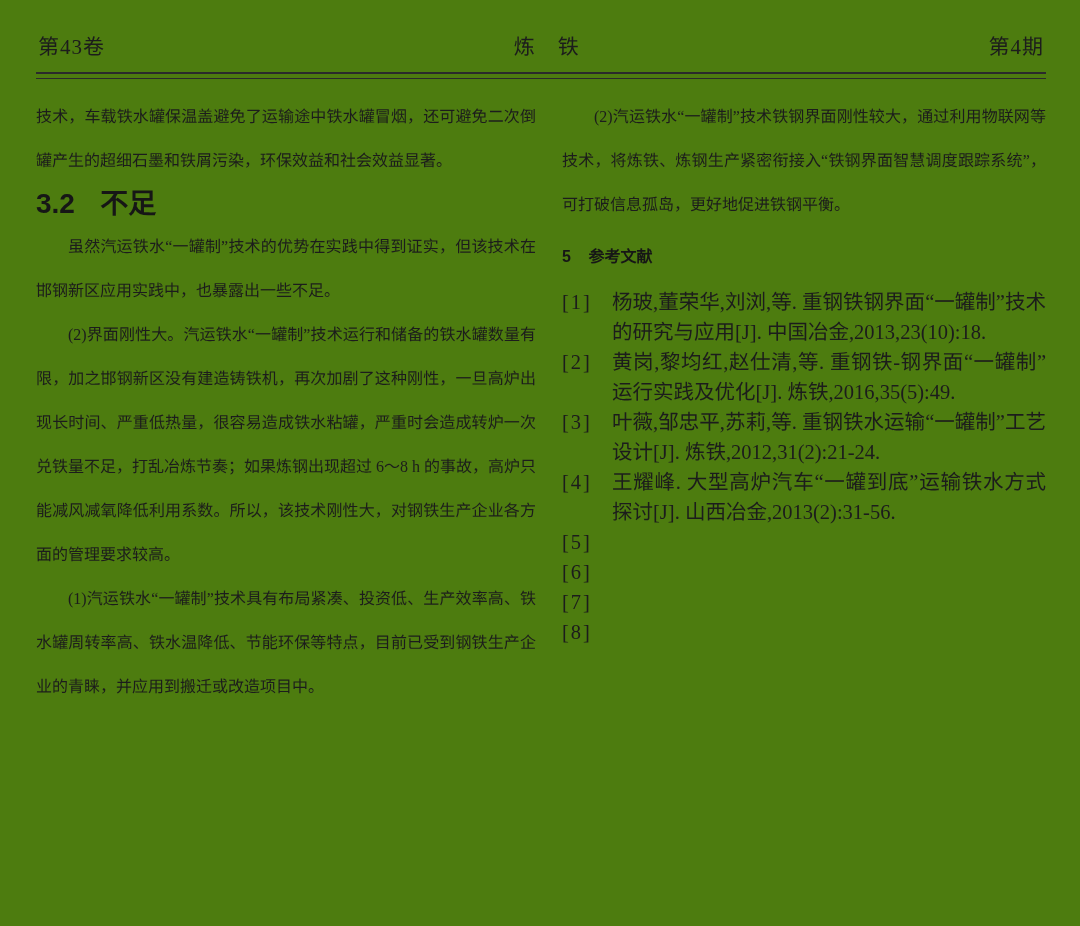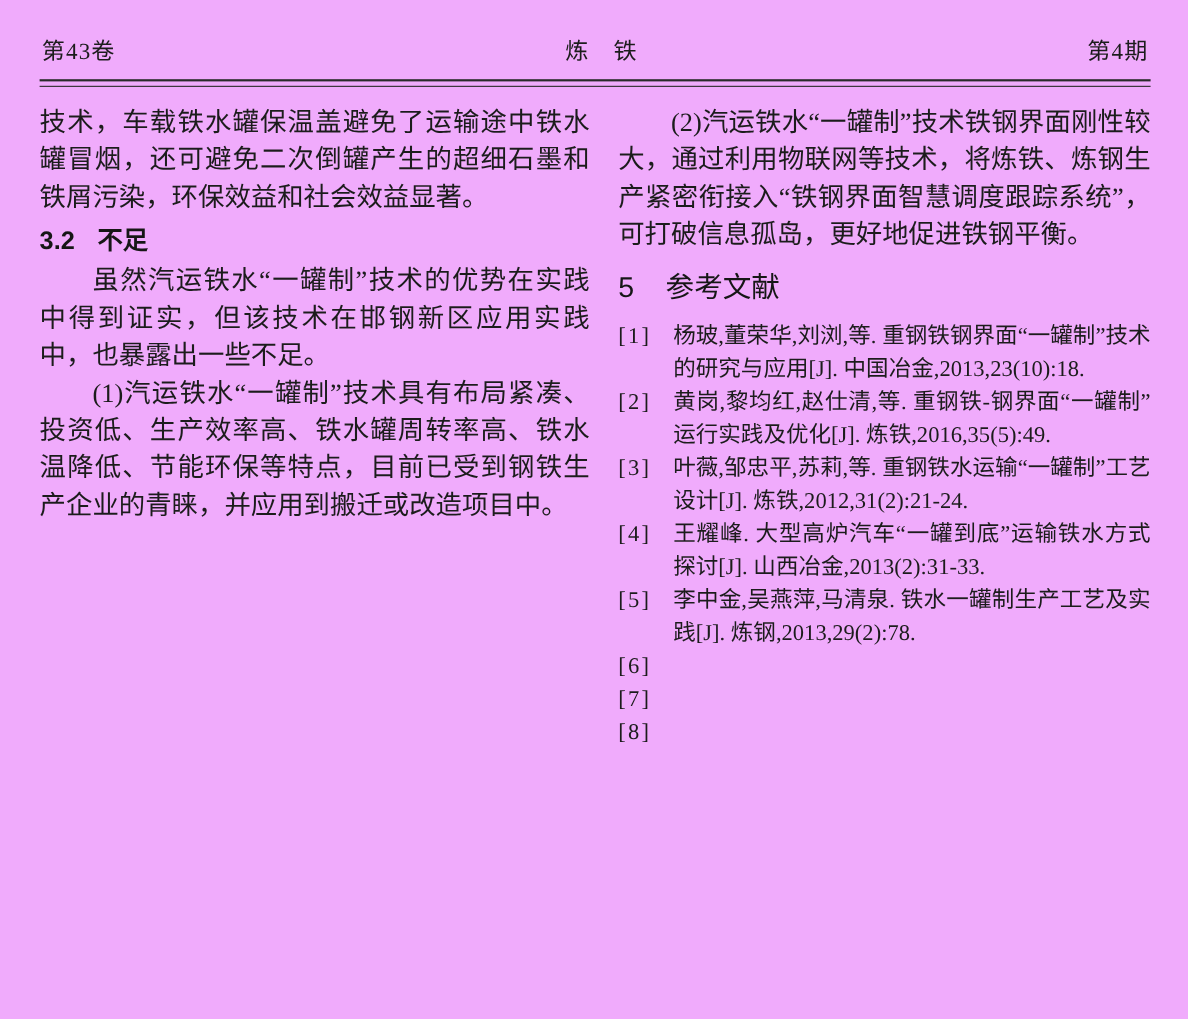--- a/index.html
+++ b/index.html
@@ -4,21 +4,21 @@
 <style>
   html,body{margin:0;padding:0;}
   body{
     width:1080px;height:926px;
     background:#efefef;
     font-family:"Liberation Serif","DejaVu Serif",serif;
   }
   .page{
     width:1080px;height:926px;
     box-sizing:border-box;
-    background:#f0abfc;
+    background:#4d7c0f;
     color:#1c1c1c;
     padding:26px 34px 0 36px;
     overflow:hidden;
   }
   .page-header{
     display:flex;
     justify-content:space-between;
     align-items:baseline;
     font-size:21px;
     padding:4px 2px 12px 2px;
@@ -31,39 +31,39 @@
     margin-bottom:16px;
   }
   .columns{
     display:flex;
     gap:26px;
   }
   .col-left{width:500px;flex:none;}
   .col-right{width:484px;flex:none;}
   p.body-para{
     margin:0;
-    font-size:24px;
-    line-height:34px;
+    font-size:16px;
+    line-height:44px;
     text-align:justify;
     text-indent:2em;
   }
   p.no-indent{text-indent:0;}
   .subsection-heading{
     margin:5px 0 5px 0;
-    font-size:23px;
+    font-size:28px;
     line-height:32px;
     font-weight:bold;
     font-family:"Liberation Sans","DejaVu Sans",sans-serif;
     color:#161616;
   }
   .section-heading{
     margin:13px 0 13px 0;
-    font-size:26px;
+    font-size:16px;
     line-height:34px;
-    font-weight:normal;
+    font-weight:bold;
     font-family:"Liberation Sans","DejaVu Sans",sans-serif;
     color:#161616;
   }
   .sec-num{margin-right:1.1em;}
   .subsection-heading .sec-num{margin-right:0.9em;}
   .ref-list{margin-top:2px;}
   .ref-item{
     display:flex;
     font-size:20.5px;
     line-height:30px;
@@ -94,20 +94,21 @@
   <div class="columns">
 
     <div class="col-left">
       <p class="body-para no-indent">技术，车载铁水罐保温盖避免了运输途中铁水罐冒烟，还可避免二次倒罐产生的超细石墨和铁屑污染，环保效益和社会效益显著。</p>
 
       <div class="subsection-heading">
         <span class="sec-num">3.2</span><span>不足</span>
       </div>
 
       <p class="body-para">虽然汽运铁水“一罐制”技术的优势在实践中得到证实，但该技术在邯钢新区应用实践中，也暴露出一些不足。</p>
+      <p class="body-para">(2)界面刚性大。汽运铁水“一罐制”技术运行和储备的铁水罐数量有限，加之邯钢新区没有建造铸铁机，再次加剧了这种刚性，一旦高炉出现长时间、严重低热量，很容易造成铁水粘罐，严重时会造成转炉一次兑铁量不足，打乱冶炼节奏；如果炼钢出现超过 6～8 h 的事故，高炉只能减风减氧降低利用系数。所以，该技术刚性大，对钢铁生产企业各方面的管理要求较高。</p>
 
 
       <p class="body-para">(1)汽运铁水“一罐制”技术具有布局紧凑、投资低、生产效率高、铁水罐周转率高、铁水温降低、节能环保等特点，目前已受到钢铁生产企业的青睐，并应用到搬迁或改造项目中。</p>
     </div>
 
     <div class="col-right">
       <p class="body-para">(2)汽运铁水“一罐制”技术铁钢界面刚性较大，通过利用物联网等技术，将炼铁、炼钢生产紧密衔接入“铁钢界面智慧调度跟踪系统”，可打破信息孤岛，更好地促进铁钢平衡。</p>
 
       <div class="section-heading">
         <span class="sec-num">5</span><span>参考文献</span>
@@ -121,25 +122,24 @@
         <div class="ref-item">
           <span class="ref-label">[2]</span>
           <span class="ref-text">黄岗,黎均红,赵仕清,等. 重钢铁-钢界面“一罐制”运行实践及优化[J]. 炼铁,2016,35(5):49.</span>
         </div>
         <div class="ref-item">
           <span class="ref-label">[3]</span>
           <span class="ref-text">叶薇,邹忠平,苏莉,等. 重钢铁水运输“一罐制”工艺设计[J]. 炼铁,2012,31(2):21-24.</span>
         </div>
         <div class="ref-item">
           <span class="ref-label">[4]</span>
-          <span class="ref-text">王耀峰. 大型高炉汽车“一罐到底”运输铁水方式探讨[J]. 山西冶金,2013(2):31-33.</span>
+          <span class="ref-text">王耀峰. 大型高炉汽车“一罐到底”运输铁水方式探讨[J]. 山西冶金,2013(2):31-56.</span>
         </div>
         <div class="ref-item">
           <span class="ref-label">[5]</span>
-          <span class="ref-text">李中金,吴燕萍,马清泉. 铁水一罐制生产工艺及实践[J]. 炼钢,2013,29(2):78.</span>
         </div>
         <div class="ref-item">
           <span class="ref-label">[6]</span>
         </div>
         <div class="ref-item">
           <span class="ref-label">[7]</span>
         </div>
         <div class="ref-item">
           <span class="ref-label">[8]</span>
         </div>

